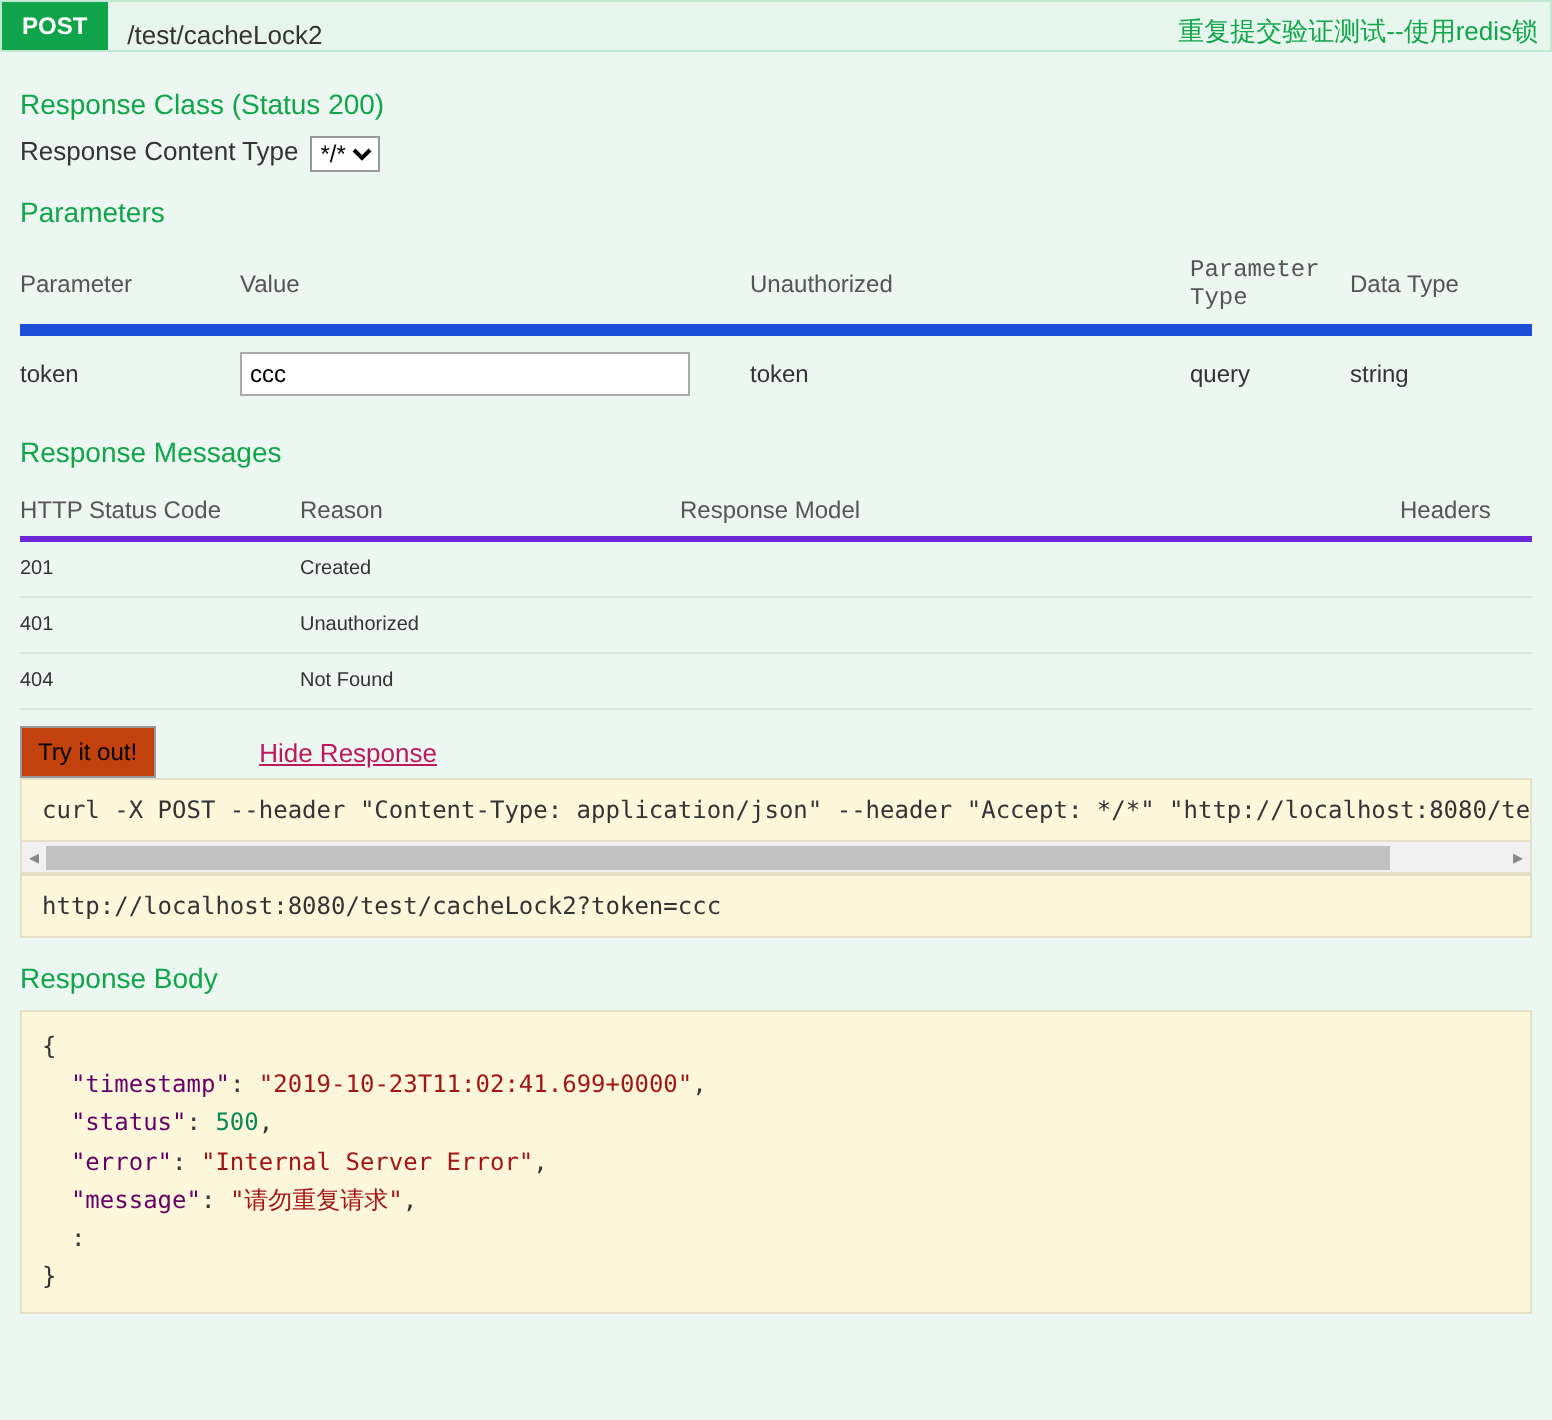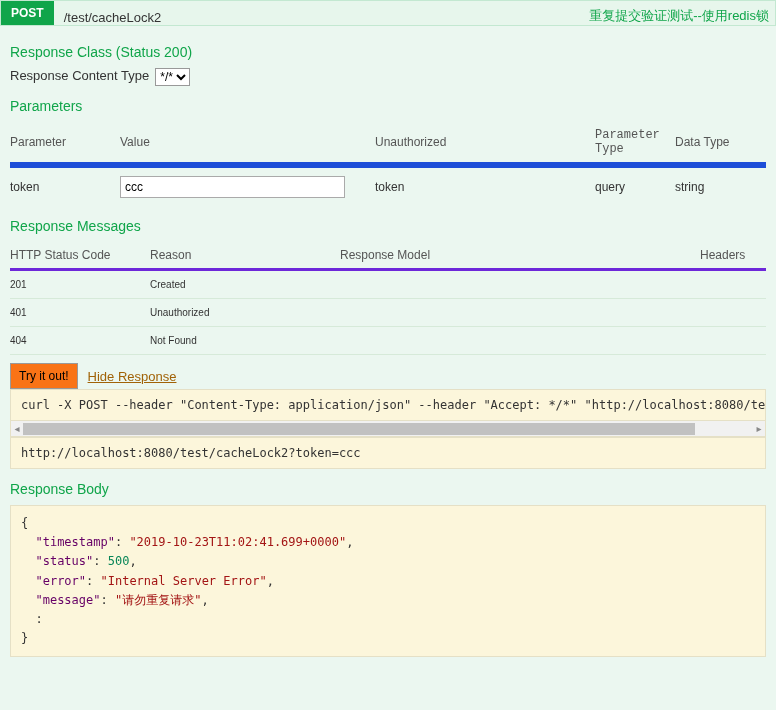--- a/index.html
+++ b/index.html
@@ -112,30 +112,31 @@
   .rmsg .col-model { width: 360px; }
   .try-row {
     margin-top: 8px;
     display: flex;
     align-items: center;
     gap: 10px;
   }
   .try-btn {
     font-size: 12px;
     padding: 5px 8px;
-    background: #f97316;
+    background: #c2410c;
     border: 1px solid #999;
     cursor: pointer;
     font-family: inherit;
   }
   .hide-link {
-    color: #a16207;
+    color: #be185d;
     text-decoration: underline;
     font-size: 13px;
     cursor: pointer;
+    margin-left: 42px;
   }
   .code-block {
     background: #fcf6db;
     border: 1px solid #e5e0c6;
     padding: 8px 10px;
     font-family: Consolas, monospace;
     font-size: 12px;
     color: #333;
     white-space: pre;
     overflow-x: auto;

